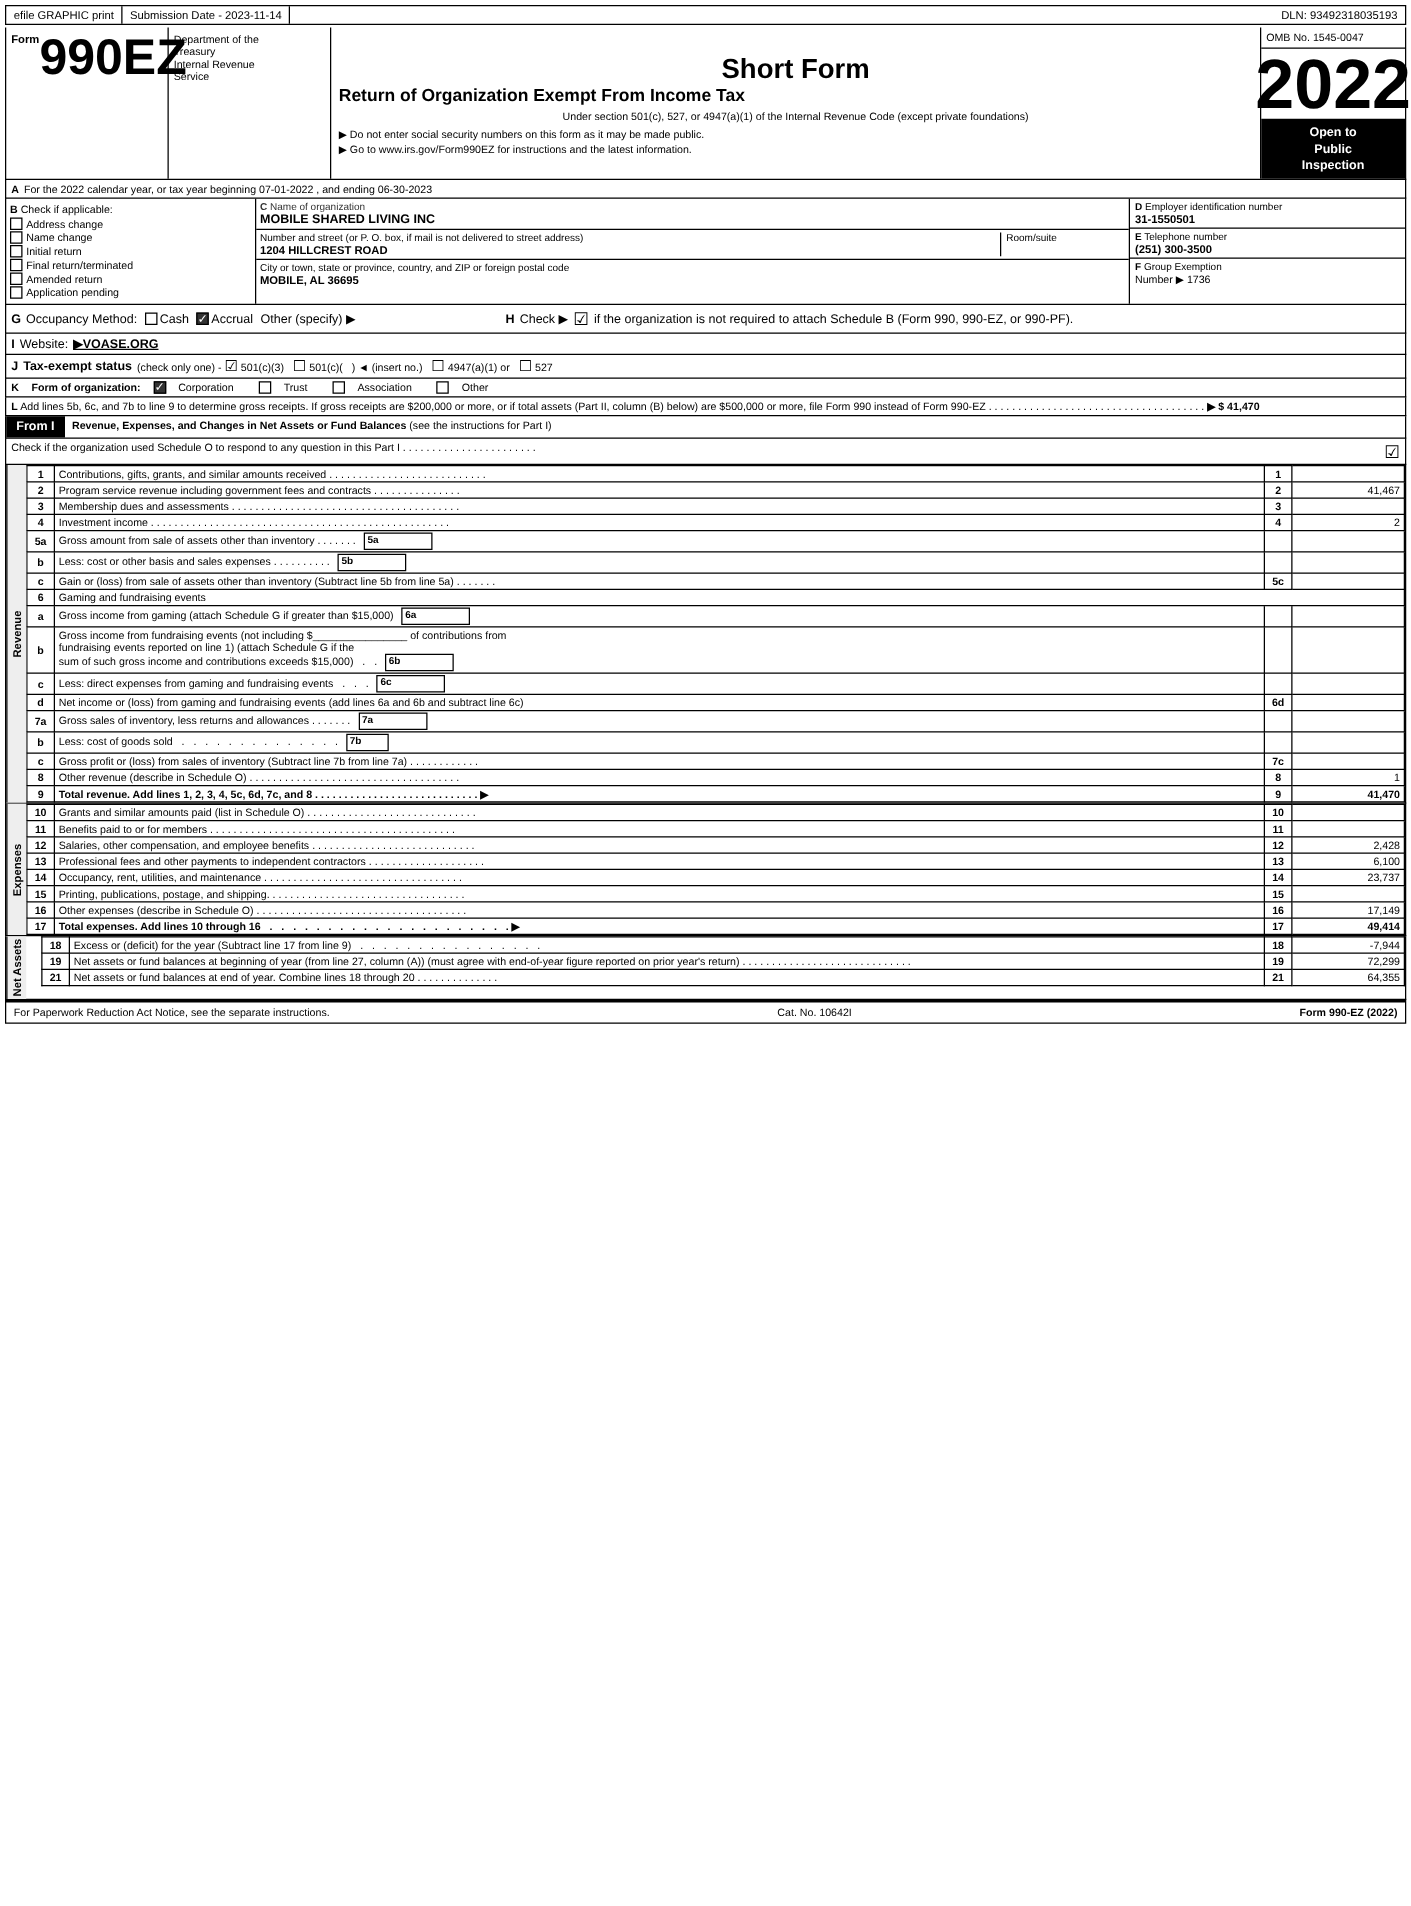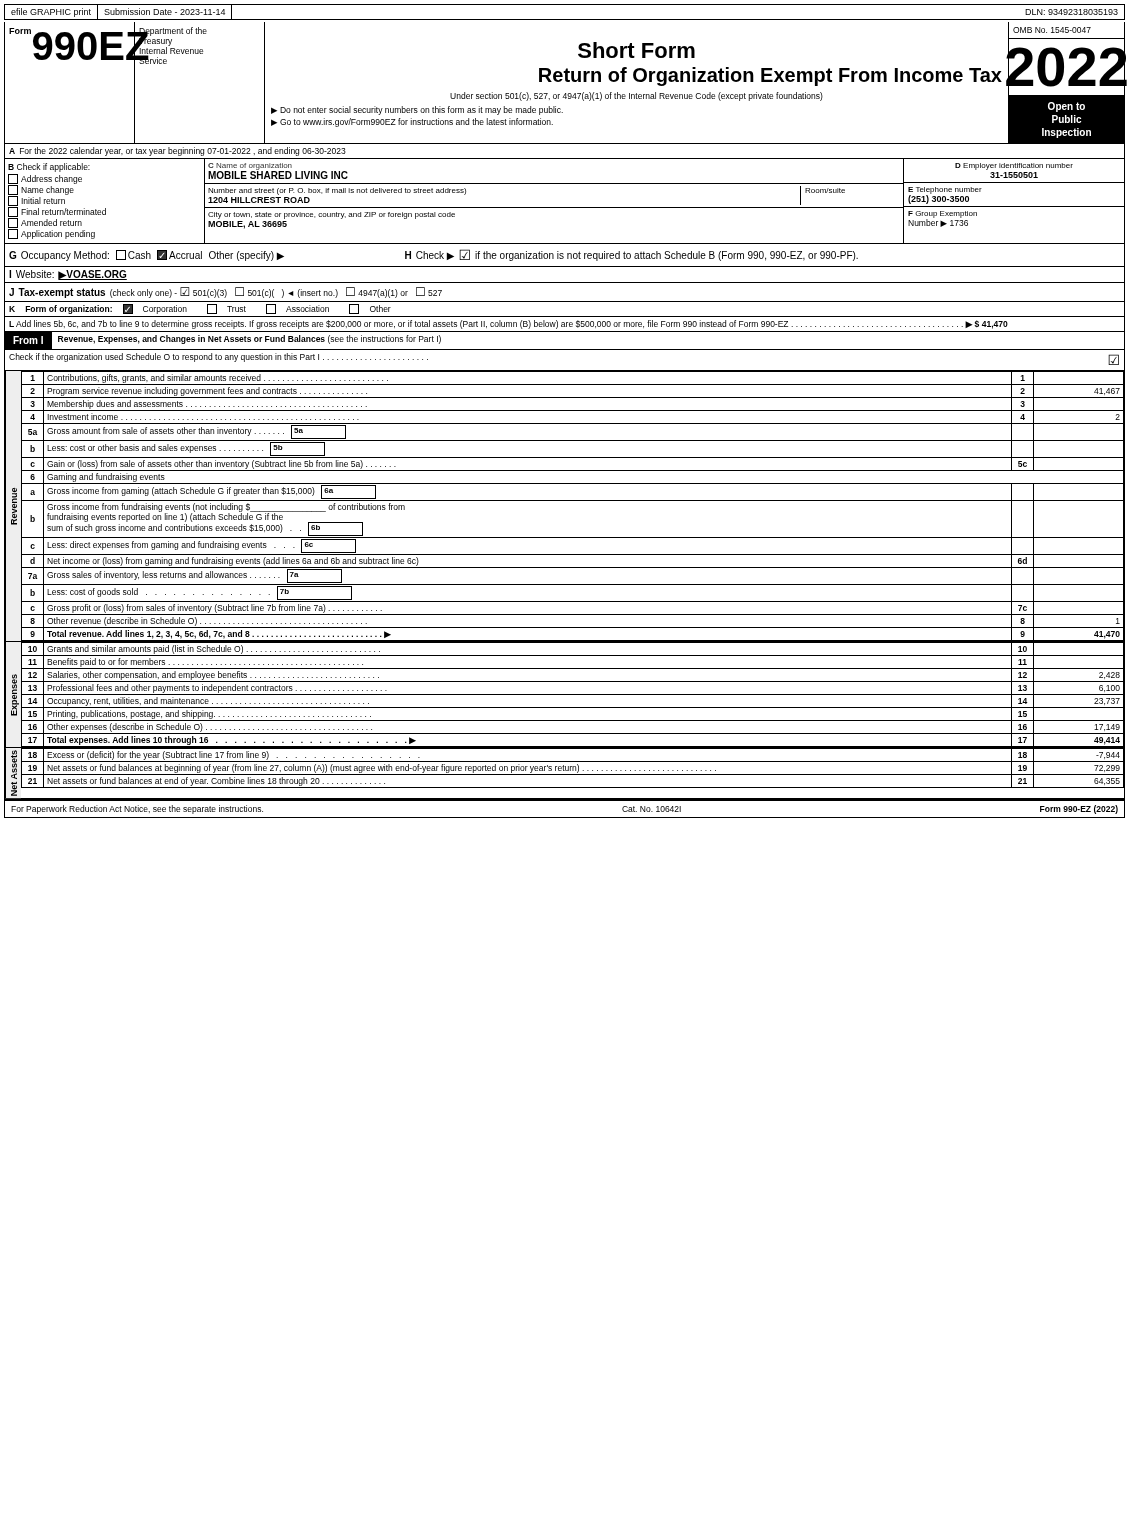--- a/index.html
+++ b/index.html
@@ -58,21 +58,21 @@
 
     <div style="width:130px; border-right:1px solid black; padding:4px; font-size:8.5px;">
       <div>Department of the</div>
       <div>Treasury</div>
       <div>Internal Revenue</div>
       <div>Service</div>
     </div>
 
     <div style="flex:1; border-right:1px solid black; padding:6px; display:flex; flex-direction:column; justify-content:center;">
       <div style="text-align:center; font-size:22px; font-weight:bold;">Short Form</div>
-      <div style="text-align:right; font-size:20px; font-weight:bold;">Return of Organization Exempt From Income Tax</div>
+      <div style="text-align:left; font-size:14px; font-weight:bold;">Return of Organization Exempt From Income Tax</div>
       <div style="text-align:center; font-size:8.5px; margin-top:4px;">Under section 501(c), 527, or 4947(a)(1) of the Internal Revenue Code (except private foundations)</div>
       <div style="font-size:8.5px; margin-top:4px; display:flex; align-items:center;">
         <span>▶ Do not enter social security numbers on this form as it may be made public.</span>
       </div>
       <div style="font-size:8.5px; margin-top:2px;">
         <span>▶ Go to www.irs.gov/Form990EZ for instructions and the latest information.</span>
       </div>
     </div>
 
     <div style="width:115px; display:flex; flex-direction:column;">
@@ -132,21 +132,21 @@
           <div style="font-size:9px;"></div>
         </div>
       </div>
       <div style="padding:2px 3px;">
         <div style="font-size:8px;">City or town, state or province, country, and ZIP or foreign postal code</div>
         <div style="font-size:9px; font-weight:bold;">MOBILE, AL  36695</div>
       </div>
     </div>
 
     <div style="width:220px; display:flex; flex-direction:column;">
-      <div style="border-bottom:1px solid black; padding:2px 4px;text-align:center;">
+      <div style="border-bottom:1px solid black; padding:2px 4px;">
         <div style="font-size:8px;"><span style="font-weight:bold;">D</span> <span>Employer identification number</span></div>
         <div style="font-size:9px; font-weight:bold;">31-1550501</div>
       </div>
       <div style="border-bottom:1px solid black; padding:2px 4px;">
         <div style="font-size:8px;"><span style="font-weight:bold;">E</span> <span>Telephone number</span></div>
         <div style="font-size:9px; font-weight:bold;">(251) 300-3500</div>
       </div>
       <div style="padding:2px 4px;">
         <div style="font-size:8px;"><span style="font-weight:bold;">F</span> <span>Group Exemption</span></div>
         <div style="font-size:8.5px;">
@@ -314,21 +314,21 @@
             Gross sales of inventory, less returns and allowances . . . . . . . 
             <span style="border:1px solid black; display:inline-block; width:55px; height:14px; margin-left:4px; font-weight:bold; padding:0 2px; font-size:8px; vertical-align:middle;">7a</span>
           </td>
           <td class="num"></td>
           <td class="val-box"></td>
         </tr>
         <tr>
           <td class="num">b</td>
           <td class="desc">
             Less: cost of goods sold &nbsp; . &nbsp; . &nbsp; . &nbsp; . &nbsp; . &nbsp; . &nbsp; . &nbsp; . &nbsp; . &nbsp; . &nbsp; . &nbsp; . &nbsp; . &nbsp; .
-            <span style="border:1px solid black; display:inline-block; width:75px; height:14px; margin-left:4px; font-weight:bold; padding:0 2px; font-size:8px; vertical-align:middle;">7b</span>
+            <span style="border:1px solid black; display:inline-block; width:34px; height:14px; margin-left:4px; font-weight:bold; padding:0 2px; font-size:8px; vertical-align:middle;">7b</span>
           </td>
           <td class="num"></td>
           <td class="val-box"></td>
         </tr>
         <tr>
           <td class="num">c</td>
           <td class="desc">Gross profit or (loss) from sales of inventory (Subtract line 7b from line 7a) . . . . . . . . . . . .</td>
           <td class="num">7c</td>
           <td class="val-box"></td>
         </tr>
@@ -400,21 +400,21 @@
           <td class="num">17</td>
           <td class="desc" style="font-weight:bold;">Total expenses. Add lines 10 through 16 &nbsp; . &nbsp; . &nbsp; . &nbsp; . &nbsp; . &nbsp; . &nbsp; . &nbsp; . &nbsp; . &nbsp; . &nbsp; . &nbsp; . &nbsp; . &nbsp; . &nbsp; . &nbsp; . &nbsp; . &nbsp; . &nbsp; . &nbsp; . &nbsp; . ▶</td>
           <td class="num">17</td>
           <td class="val-box bold-val">49,414</td>
         </tr>
       </tbody>
         </table>
     </div>
   </div>
 
-  <div style="display:flex; border:1px solid black; border-top:none;">
+  <div style="display:flex; border:1px solid black; border-top:none;gap:12px;">
     <div style="background:#eee; border-right:1px solid black; display:flex; align-items:center; justify-content:center; writing-mode:vertical-rl; transform:rotate(180deg); font-weight:bold; font-size:9px; padding:2px; min-width:16px;">Net Assets</div>
     <div style="flex:1;">
       <table class="main-table">
         <tbody>
             <tr>
           <td class="num">18</td>
           <td class="desc">Excess or (deficit) for the year (Subtract line 17 from line 9) &nbsp; . &nbsp; . &nbsp; . &nbsp; . &nbsp; . &nbsp; . &nbsp; . &nbsp; . &nbsp; . &nbsp; . &nbsp; . &nbsp; . &nbsp; . &nbsp; . &nbsp; . &nbsp; .</td>
           <td class="num">18</td>
           <td class="val-box">-7,944</td>
         </tr>

